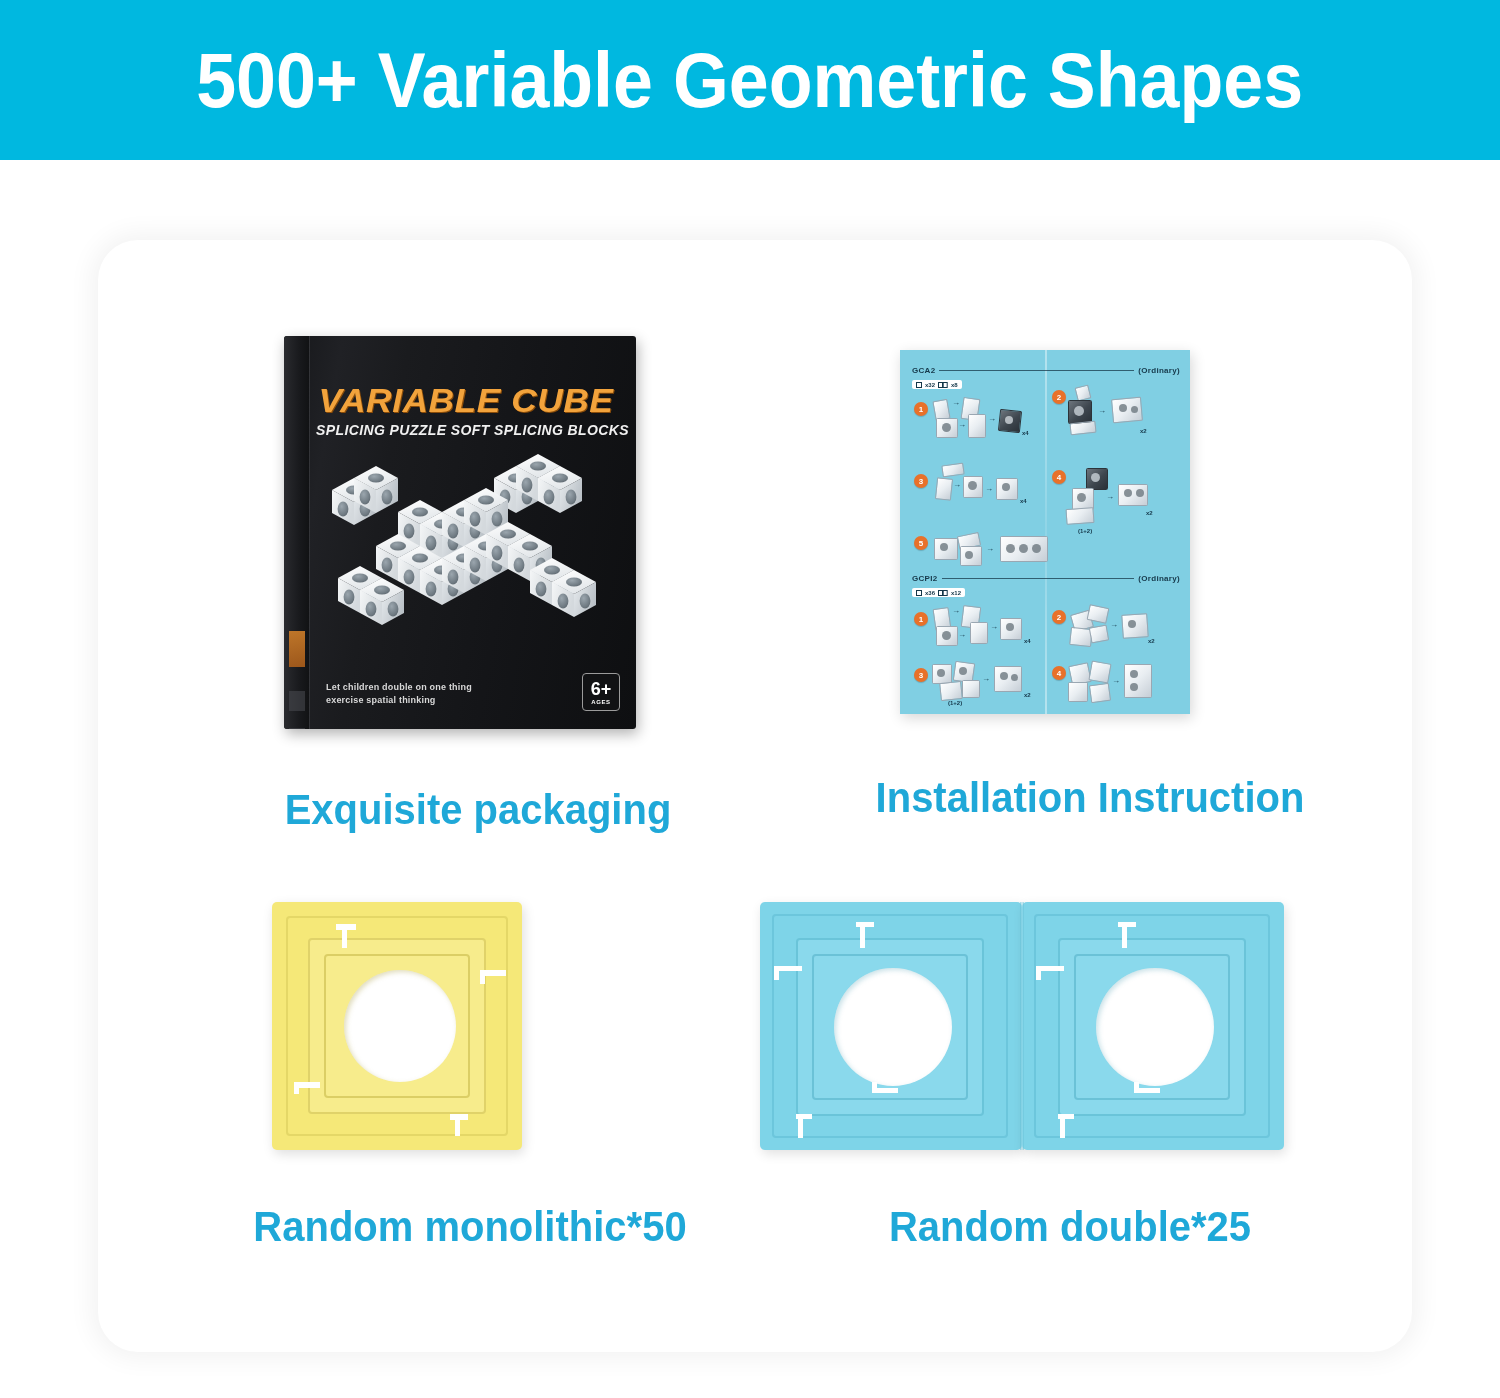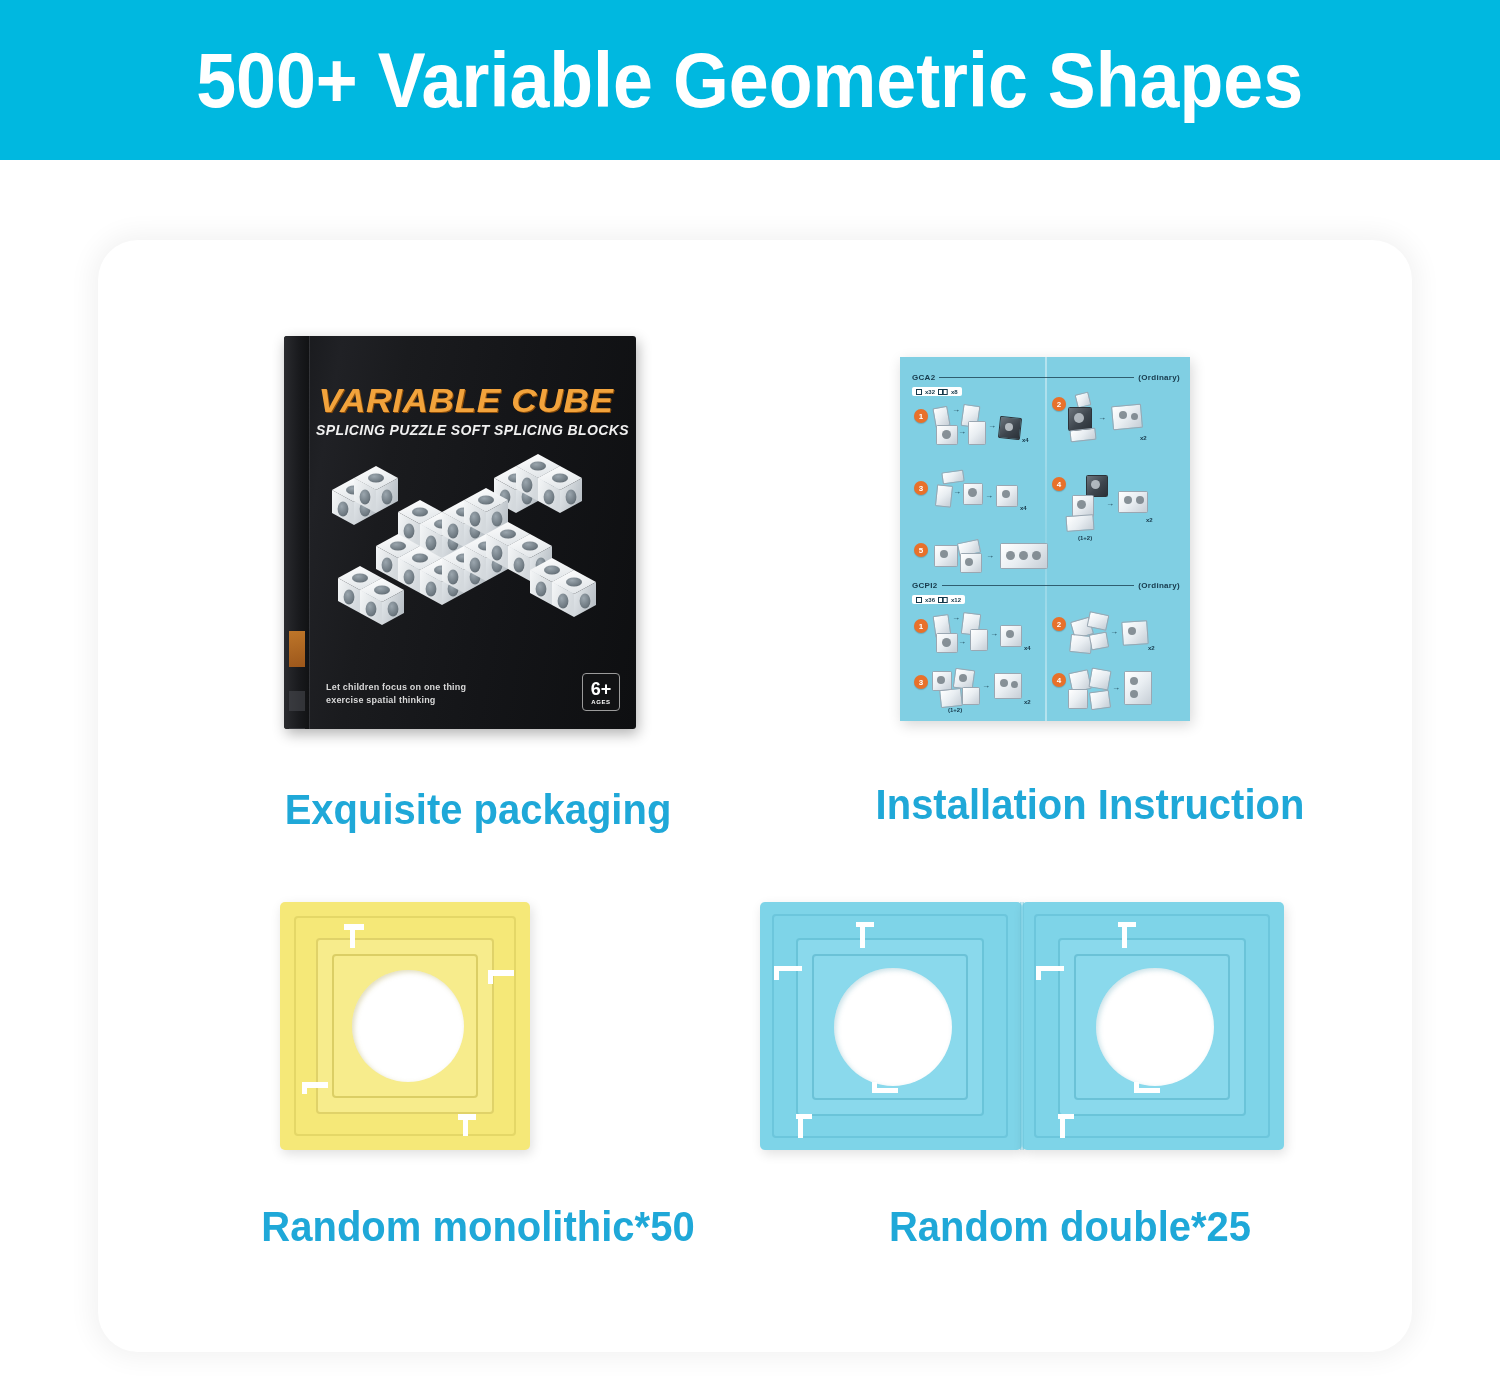--- a/index.html
+++ b/index.html
@@ -62,22 +62,22 @@
     font-family: "Liberation Sans Narrow", "Liberation Sans", sans-serif;
     font-size: 43px;
     font-weight: bold;
     color: #1fa8d8;
     transform: scaleX(0.93);
     white-space: nowrap;
     line-height: 1;
   }
 
   #cell-packaging   { left: 118px;  top: 300px;  width: 720px; height: 580px; }
-  #cell-instruction { left: 760px;  top: 295px;  width: 660px; height: 580px; }
-  #cell-monolithic  { left: 118px;  top: 880px;  width: 720px; height: 420px; }
+  #cell-instruction { left: 760px;  top: 288px;  width: 660px; height: 580px; }
+  #cell-monolithic  { left: 110px;  top: 880px;  width: 720px; height: 420px; }
   #cell-double      { left: 720px;  top: 880px;  width: 700px; height: 420px; }
 
   
   #product-box-wrap {
     position: absolute;
     left: 166px; top: 36px;
     width: 352px; height: 400px;
   }
   #product-box {
     position: absolute;
@@ -348,21 +348,21 @@
           <use href="#cubeU" x="178" y="68"></use>
           <use href="#cubeU" x="200" y="80"></use>
 
           <use href="#cubeU" x="30" y="112"></use>
           <use href="#cubeU" x="52" y="124"></use>
           <use href="#cubeU" x="222" y="104"></use>
           <use href="#cubeU" x="244" y="116"></use>
         </svg>
 
         <div id="box-tagline">
-          <div>Let children focus on one thing</div>
+          <div>Let children double on one thing</div>
           <div>exercise spatial thinking</div>
         </div>
 
         <div id="age-badge">
           <div id="age-badge-number">6+</div>
           <div id="age-badge-label">AGES</div>
         </div>
 
       </div>
     </div>

